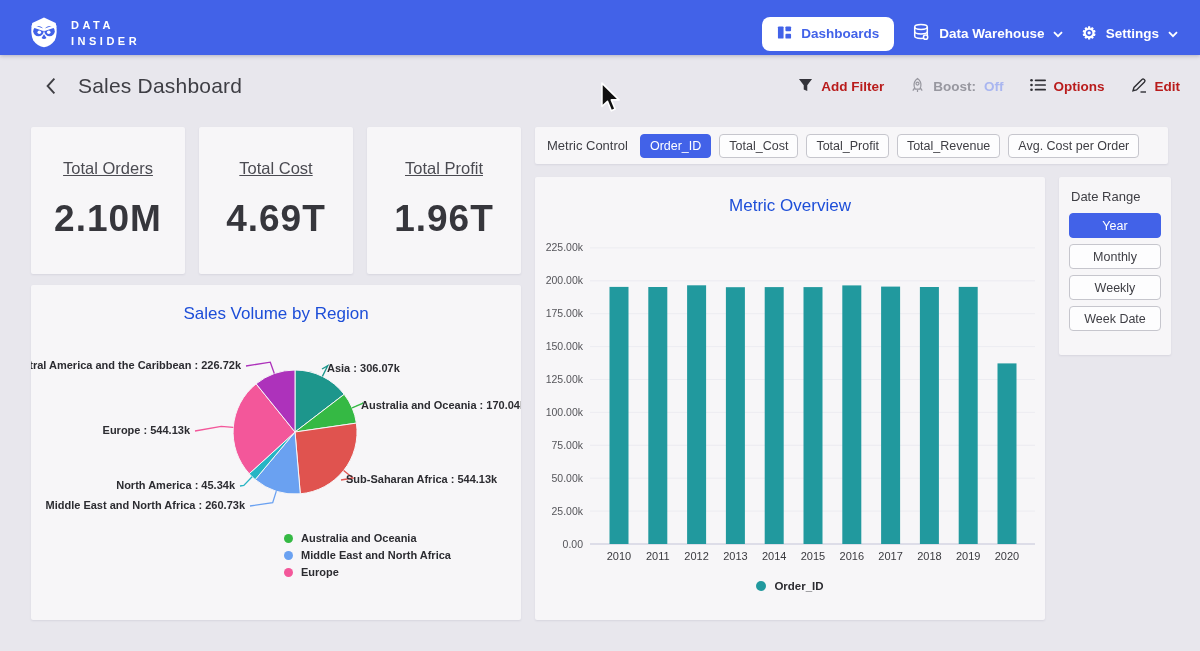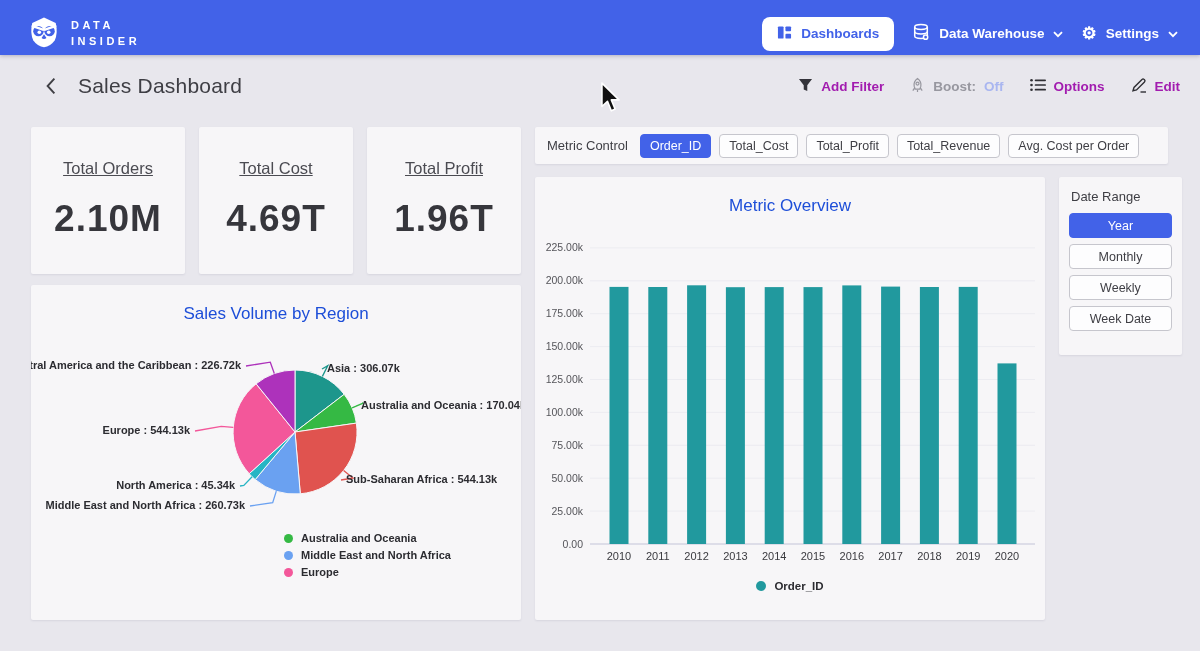--- a/index.html
+++ b/index.html
@@ -30,21 +30,21 @@
   .gear-glyph { font-size:17px; line-height:1; }
 
   
   .page-header {
     position:absolute; top:55px; left:12px; width:1200px; height:62px;
     display:flex; align-items:center; padding:0 32px; color:#3b3b41;
   }
   .back-btn { display:flex; align-items:center; margin-right:20px; cursor:pointer; }
   .page-title { font-size:21px; color:#3e3e44; letter-spacing:.2px; }
   .header-actions { margin-left:auto; display:flex; align-items:center; gap:26px; }
-  .action { display:flex; align-items:center; gap:8px; font-size:13.5px; font-weight:bold; color:#a21caf; cursor:pointer; }
+  .action { display:flex; align-items:center; gap:8px; font-size:13.5px; font-weight:bold; color:#b91c1c; cursor:pointer; }
   .action.boost { color:#97979f; cursor:default; }
   .boost-off { color:#a9b6f0; }
 
   
   .panel { position:absolute; background:#f7f6f8; border-radius:2px; box-shadow:0 1px 2px rgba(70,70,100,.10); }
 
   
   .kpi { width:154px; height:147px; top:127px; text-align:center; }
   .kpi-label { margin-top:32px; font-size:16.5px; color:#4b4b52;text-decoration:underline; }
   .kpi-value { margin-top:20px; font-size:37px; font-weight:bold; color:#36363c; letter-spacing:1px; }
@@ -72,21 +72,21 @@
   .legend-dot { width:10px; height:10px; border-radius:50%; display:inline-block; flex:0 0 auto; }
   .legend-txt { font-size:11.5px; font-weight:bold; color:#2c2c31; }
   .pie-legend-col { position:absolute; top:247px; }
   #pie-legend-col1 { left:64px; }
   #pie-legend-col2 { left:253px;text-align:right; }
   .legend-row { display:flex; align-items:center; gap:8px; margin-bottom:5px; cursor:pointer; }
   .legend-row .legend-dot { width:9px; height:9px; }
   .legend-row .legend-txt { font-size:11px; }
 
   
-  .date-panel { left:1059px; top:177px; width:123px; height:178px; padding:10px; }
+  .date-panel { left:1059px; top:177px; width:112px; height:178px; padding:10px; }
   .date-label { font-size:13px; color:#3e3e44; margin:2px 0 9px 2px; }
   .date-btn {
     display:block; width:100%; height:25px; margin-bottom:6px;
     border:1px solid #c6c6cd; background:#fdfdfe; color:#3e3e44;
     border-radius:4px; font-size:12.5px; cursor:pointer; font-family:inherit;
   }
   .date-btn.active { background:#4262e8; border-color:#4262e8; color:#fff; }
 
   .cursor { position:absolute; left:600px; top:82px; z-index:9; pointer-events:none; }
 </style>

